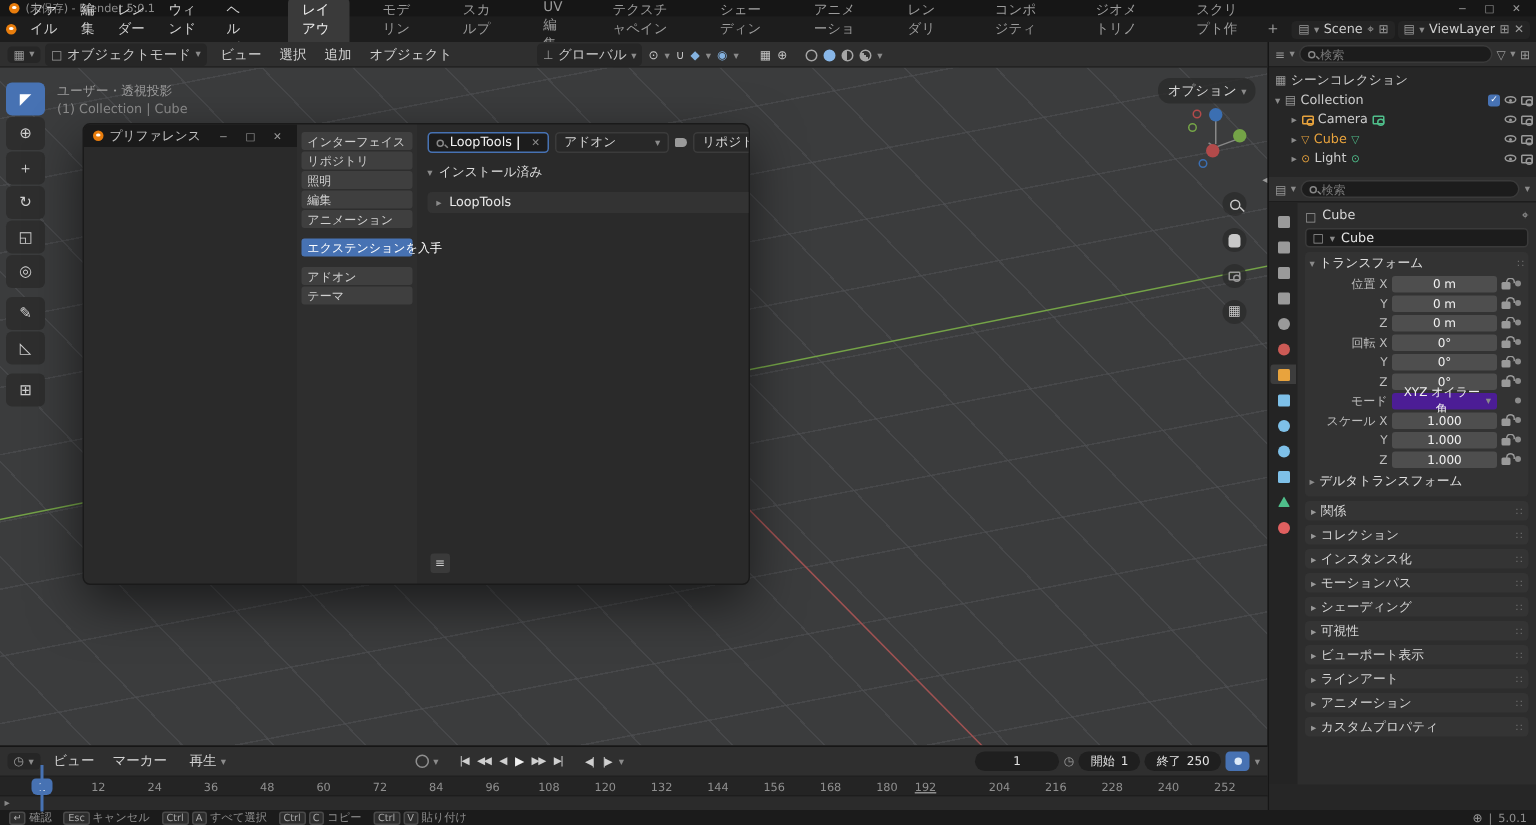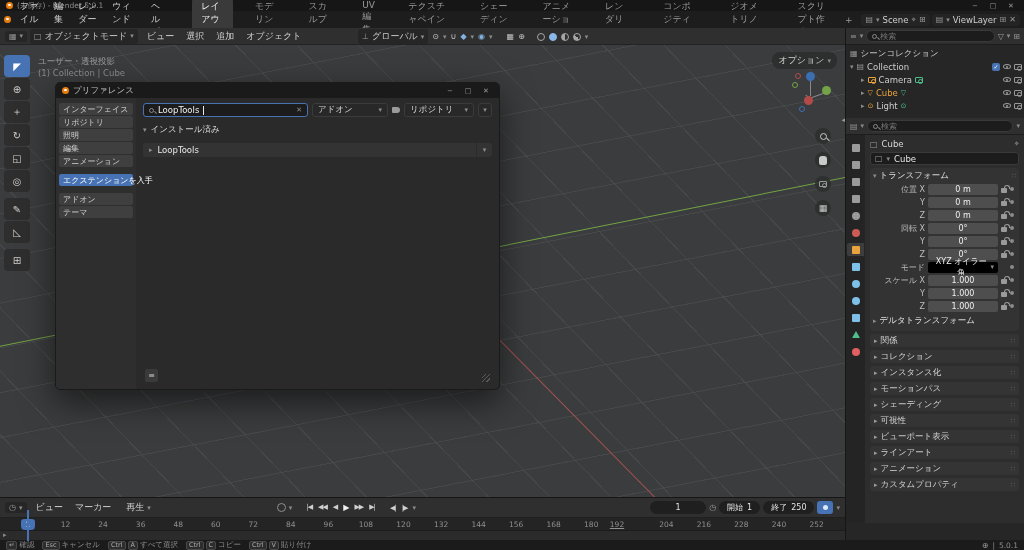--- a/index.html
+++ b/index.html
@@ -110,35 +110,35 @@
   #prop-content { flex:1; padding:4px 5px; display:flex; flex-direction:column; gap:3px; overflow:hidden; }
   .crumb { display:flex; align-items:center; gap:4px; color:#d8d8d8; font-size:8.5px; }
   .namefield { display:flex; align-items:center; gap:4px; background:#1c1c1c; border:1px solid #3a3a3a;
     border-radius:3px; height:13px; padding:0 4px; color:#e6e6e6; font-size:8.5px; }
   .xpanel { background:#333333; border-radius:3px; padding:2px 3px 4px; }
   .xpanelhdr { display:flex; align-items:center; gap:3px; color:#e0e0e0; font-size:8.5px; height:12px; }
   .xrow { display:flex; align-items:center; gap:3px; height:12px; margin:1px 0; }
   .xlabel { width:52px; text-align:right; color:#bdbdbd; font-size:8px; flex:none; }
   .xfield { width:70px; height:11px; background:#4e4e4e; border-radius:2px; color:#f0f0f0;
     font-size:8px; text-align:center; line-height:11px; }
-  .xfield.dd { background:#000000; display:flex; align-items:center; justify-content:space-between; padding:0 4px; }
+  .xfield.dd { background:#4c1d95; display:flex; align-items:center; justify-content:space-between; padding:0 4px; }
   .i-lock { position:relative; width:6px; height:5px; background:#9a9a9a; border-radius:1px; margin-top:3px; flex:none; }
   .i-lock:before { content:""; position:absolute; left:2.5px; top:-3px; width:4px; height:3px;
     border:1px solid #9a9a9a; border-bottom:none; border-radius:3px 3px 0 0; }
   .xdot { width:4px; height:4px; border-radius:50%; background:#8b8b8b; flex:none; }
   .panel { display:flex; align-items:center; gap:3px; background:#343434; border-radius:3px;
     height:13px; padding:0 4px; color:#d5d5d5; font-size:8.5px; }
   .panel .plabel { flex:1; }
   .pgrip { color:#6e6e6e; font-size:7px; }
   .pchev { color:#9a9a9a; font-size:7px; }
 
   
   #prefs { position:absolute; left:55px; top:82px; width:445px; height:308px; z-index:20;
     background:#2a2a2a; border-radius:5px; box-shadow:0 12px 34px rgba(0,0,0,.55); border:1px solid #1a1a1a;
-    display:flex; flex-direction:column; overflow:hidden; }
+    display:flex; overflow:hidden; }
   #prefs-titlebar { height:15px; background:#1a1a1a; display:flex; align-items:center; gap:4px; padding:0 6px;
     color:#c3c3c3; font-size:8.5px; flex:none; }
   #prefs-main { flex:1; display:flex; min-height:0; }
   #prefs-sidebar { width:80px; background:#2e2e2e; padding:5px 3px; display:flex; flex-direction:column; gap:7px; flex:none; }
   .pgroup { display:flex; flex-direction:column; gap:1px; }
   .pbtn { height:12px; background:#3f3f3f; border-radius:2px; color:#d0d0d0; font-size:8px;
     display:flex; align-items:center; padding:0 4px; white-space:nowrap; }
   .pbtn.active { background:#4772b3; color:#fff; }
   #prefs-content { flex:1; display:flex; flex-direction:column; padding:5px 7px; gap:7px; }
   #prefs-search-row { display:flex; align-items:center; gap:4px; }

